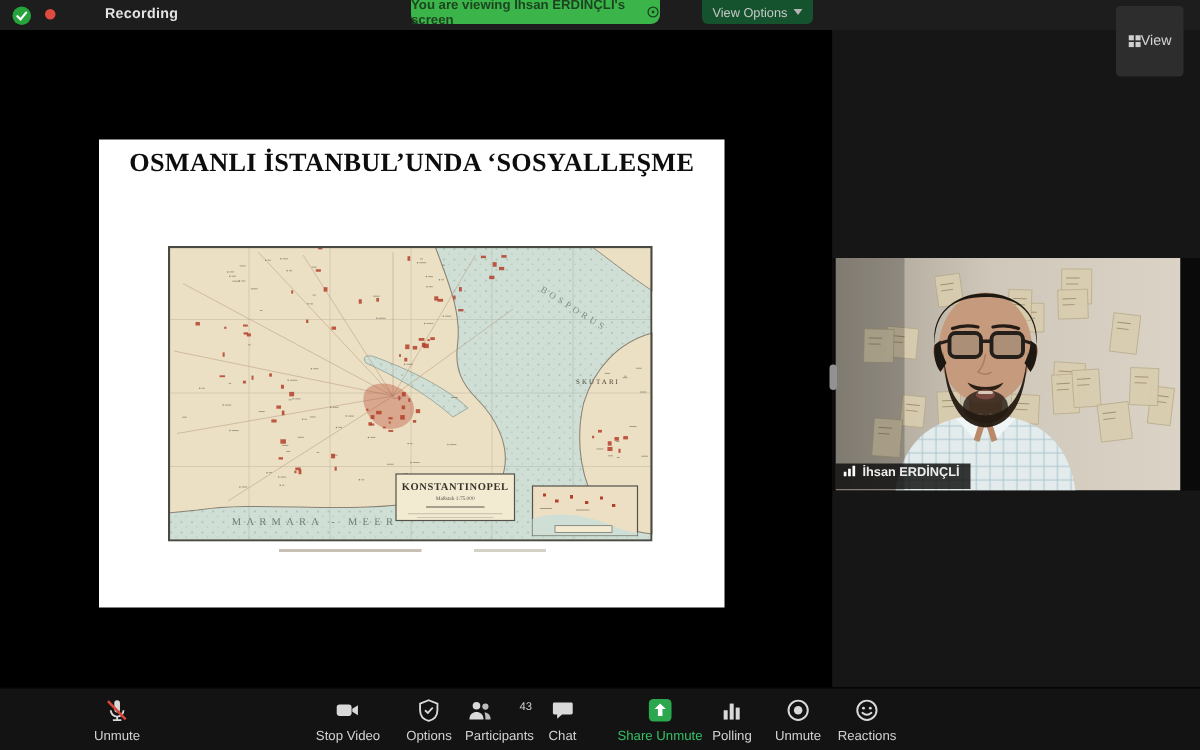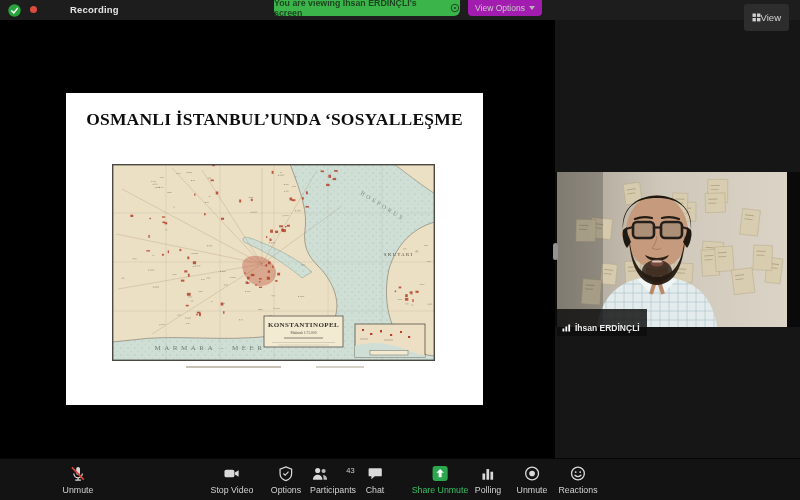--- a/index.html
+++ b/index.html
@@ -5,45 +5,45 @@
   html,body{margin:0;padding:0;}
   body{width:800px;height:500px;background:#181818;overflow:hidden;position:relative;
        font-family:"Liberation Sans",sans-serif;-webkit-font-smoothing:antialiased;}
 
   
   .topbar{position:absolute;left:0;top:0;width:800px;height:20px;background:#1d1d1d;z-index:30;}
   .sec-badge{position:absolute;left:8px;top:4px;width:13px;height:13px;}
   .rec-wrap{position:absolute;left:30px;top:4px;display:flex;align-items:center;gap:5px;}
   .rec-dot{width:7px;height:7px;border-radius:50%;background:#e04b3f;}
   .rec-label{font-size:9.5px;color:#e3e3e3;font-weight:600;letter-spacing:.2px;padding-left:28px;}
-  .banner{position:absolute;left:274px;top:0;width:186px;height:16px;background:#3bb54a;
+  .banner{position:absolute;left:274px;top:0;width:166px;height:16px;background:#3bb54a;
           border-radius:0 0 6px 6px;display:flex;align-items:center;justify-content:center;gap:6px;}
   .banner-text{font-size:8.8px;color:#1d4420;font-weight:600;}
-  .view-options{position:absolute;left:468px;top:0;height:16px;background:#a21caf;color:#c9c9c9;
+  .view-options{position:absolute;left:468px;top:0;height:16px;background:#14532d;color:#c9c9c9;
           border-radius:0 0 4px 4px;display:flex;align-items:center;padding:0 7px;font-size:8.5px;gap:4px;cursor:pointer;}
   .caret-down{width:0;height:0;border-left:3px solid transparent;border-right:3px solid transparent;
           border-top:4px solid #b5b5b5;display:inline-block;}
   .view-btn{position:absolute;right:11px;top:4px;height:15px;background:#2d2d2d;border-radius:3px;
-          display:flex;align-items:center;padding:6px 8px;gap:0;color:#d6d6d6;font-size:9.5px;cursor:pointer;}
+          display:flex;align-items:center;padding:16px 8px;gap:0;color:#d6d6d6;font-size:9.5px;cursor:pointer;}
 
   
   .share-region{position:absolute;left:0;top:20px;width:555px;height:438px;background:#000;}
   .right-panel{position:absolute;left:555px;top:20px;width:245px;height:438px;background:#161616;}
 
   .slide{position:absolute;left:66px;top:93px;width:417px;height:312px;background:#ffffff;}
-  .slide-title{margin-top:15px;text-align:center;font-family:"Liberation Serif",serif;font-weight:700;
+  .slide-title{margin-top:4px;text-align:center;font-family:"Liberation Serif",serif;font-weight:700;
           font-size:17.5px;line-height:1.32;color:#0d0d0d;letter-spacing:.2px;}
   .map-wrap{position:absolute;left:46px;top:71px;width:323px;height:197px;}
   .map-caption-a{position:absolute;left:120px;top:273px;width:95px;height:1.5px;background:#b9b2a2;opacity:.8;}
   .map-caption-b{position:absolute;left:250px;top:273px;width:48px;height:1.5px;background:#c4bdae;opacity:.7;}
 
   .video-strip{position:absolute;left:555px;top:172px;width:245px;height:155px;background:#0a0a0a;}
   .video-tile{position:absolute;left:2px;top:0;width:230px;height:155px;}
   .name-tag{position:absolute;left:557px;top:309px;background:rgba(12,12,12,.82);height:17px;
-          display:flex;align-items:center;gap:4px;padding:10px 7px 0 5px;z-index:5;}
+          display:flex;gap:4px;padding:0 7px 0 5px;z-index:5;}
   .name-tag span{font-size:8.5px;color:#ececec;font-weight:600;}
   .divider-handle{position:absolute;left:553px;top:243px;width:5px;height:17px;background:#929292;border-radius:2.5px;z-index:6;cursor:col-resize;}
 
   
   .toolbar{position:absolute;left:0;top:458px;width:800px;height:42px;background:#131313;border-top:1px solid #050505;z-index:30;}
   .titem{position:absolute;top:6px;transform:translateX(-50%);display:flex;flex-direction:column;
          align-items:center;gap:3px;cursor:pointer;}
   .ticon{height:17px;display:flex;align-items:flex-end;gap:17px;}
   .tlabel{font-size:8.8px;color:#d2d2d2;white-space:nowrap;}
   .tlabel.green{color:#35c065;}

